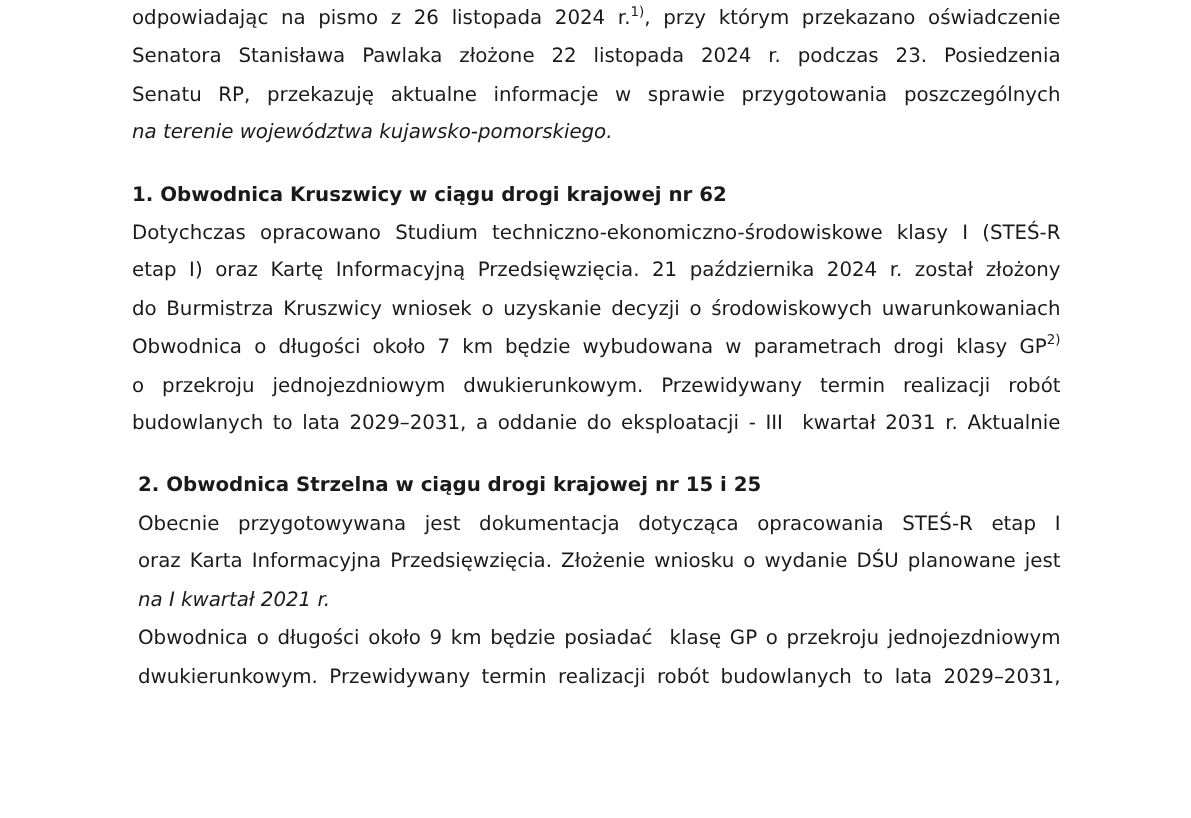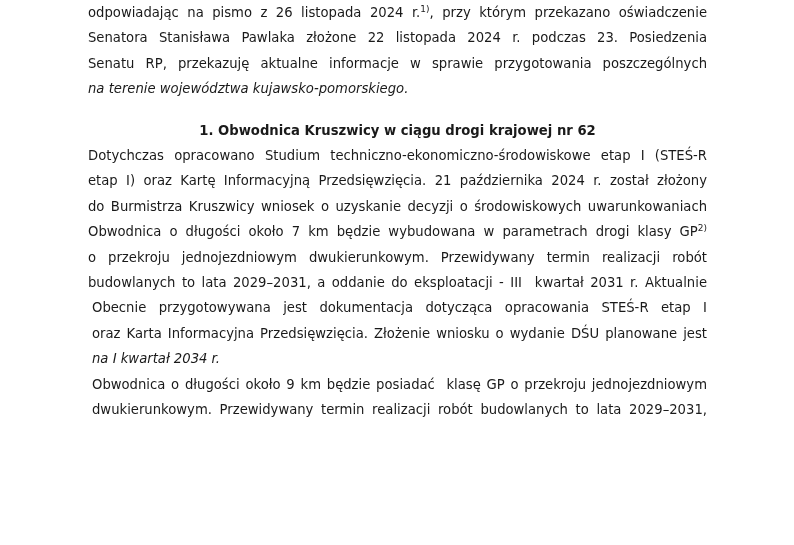--- a/index.html
+++ b/index.html
@@ -21,21 +21,21 @@
     font-size: 13.2px;
     line-height: 25.4px;
     color: #1a1a1a;
     background: #ffffff;
   }
   .block { margin: 0; }
   .block.indent { padding-left: 4px; }
   .heading {
     font-weight: bold;
     margin-top: 16px;
-    text-align: center;
+    text-align: left;
     white-space: pre-wrap;
   }
   .line {
     text-align: justify;
     text-align-last: justify;
     white-space: pre-wrap;
   }
   .line.last {
     text-align-last: left;
     font-style: italic;
@@ -52,32 +52,33 @@
 <div class="page">
   <div id="doc-body">
       <div class="block paragraph">
         <div class="line">odpowiadając na pismo z 26 listopada 2024 r.<sup class="fnref">1)</sup>, przy którym przekazano oświadczenie</div>
         <div class="line">Senatora Stanisława Pawlaka złożone 22 listopada 2024 r. podczas 23. Posiedzenia</div>
         <div class="line">Senatu RP, przekazuję aktualne informacje w sprawie przygotowania poszczególnych</div>
         <div class="line last">na terenie województwa kujawsko-pomorskiego.</div>
       </div>
       <div class="block heading">1. Obwodnica Kruszwicy w ciągu drogi krajowej nr 62</div>
       <div class="block paragraph">
-        <div class="line">Dotychczas opracowano Studium techniczno-ekonomiczno-środowiskowe etap I (STEŚ-R</div>
+        <div class="line">Dotychczas opracowano Studium techniczno-ekonomiczno-środowiskowe klasy I (STEŚ-R</div>
         <div class="line">etap I) oraz Kartę Informacyjną Przedsięwzięcia. 21 października 2024 r. został złożony</div>
         <div class="line">do Burmistrza Kruszwicy wniosek o uzyskanie decyzji o środowiskowych uwarunkowaniach</div>
       </div>
       <div class="block paragraph">
         <div class="line">Obwodnica o długości około 7 km będzie wybudowana w parametrach drogi klasy GP<sup class="fnref">2)</sup></div>
         <div class="line">o przekroju jednojezdniowym dwukierunkowym. Przewidywany termin realizacji robót</div>
         <div class="line">budowlanych to lata 2029–2031, a oddanie do eksploatacji - III  kwartał 2031 r. Aktualnie</div>
       </div>
+      <div class="block heading indent">2. Obwodnica Strzelna w ciągu drogi krajowej nr 15 i 25</div>
       <div class="block paragraph indent">
         <div class="line">Obecnie przygotowywana jest dokumentacja dotycząca opracowania STEŚ-R etap I</div>
         <div class="line">oraz Karta Informacyjna Przedsięwzięcia. Złożenie wniosku o wydanie DŚU planowane jest</div>
-        <div class="line last">na I kwartał 2034 r.</div>
+        <div class="line last">na I kwartał 2021 r.</div>
       </div>
       <div class="block paragraph indent">
         <div class="line">Obwodnica o długości około 9 km będzie posiadać  klasę GP o przekroju jednojezdniowym</div>
         <div class="line">dwukierunkowym. Przewidywany termin realizacji robót budowlanych to lata 2029–2031,</div>
       </div>
     </div>
 </div>
 
 </body></html>

